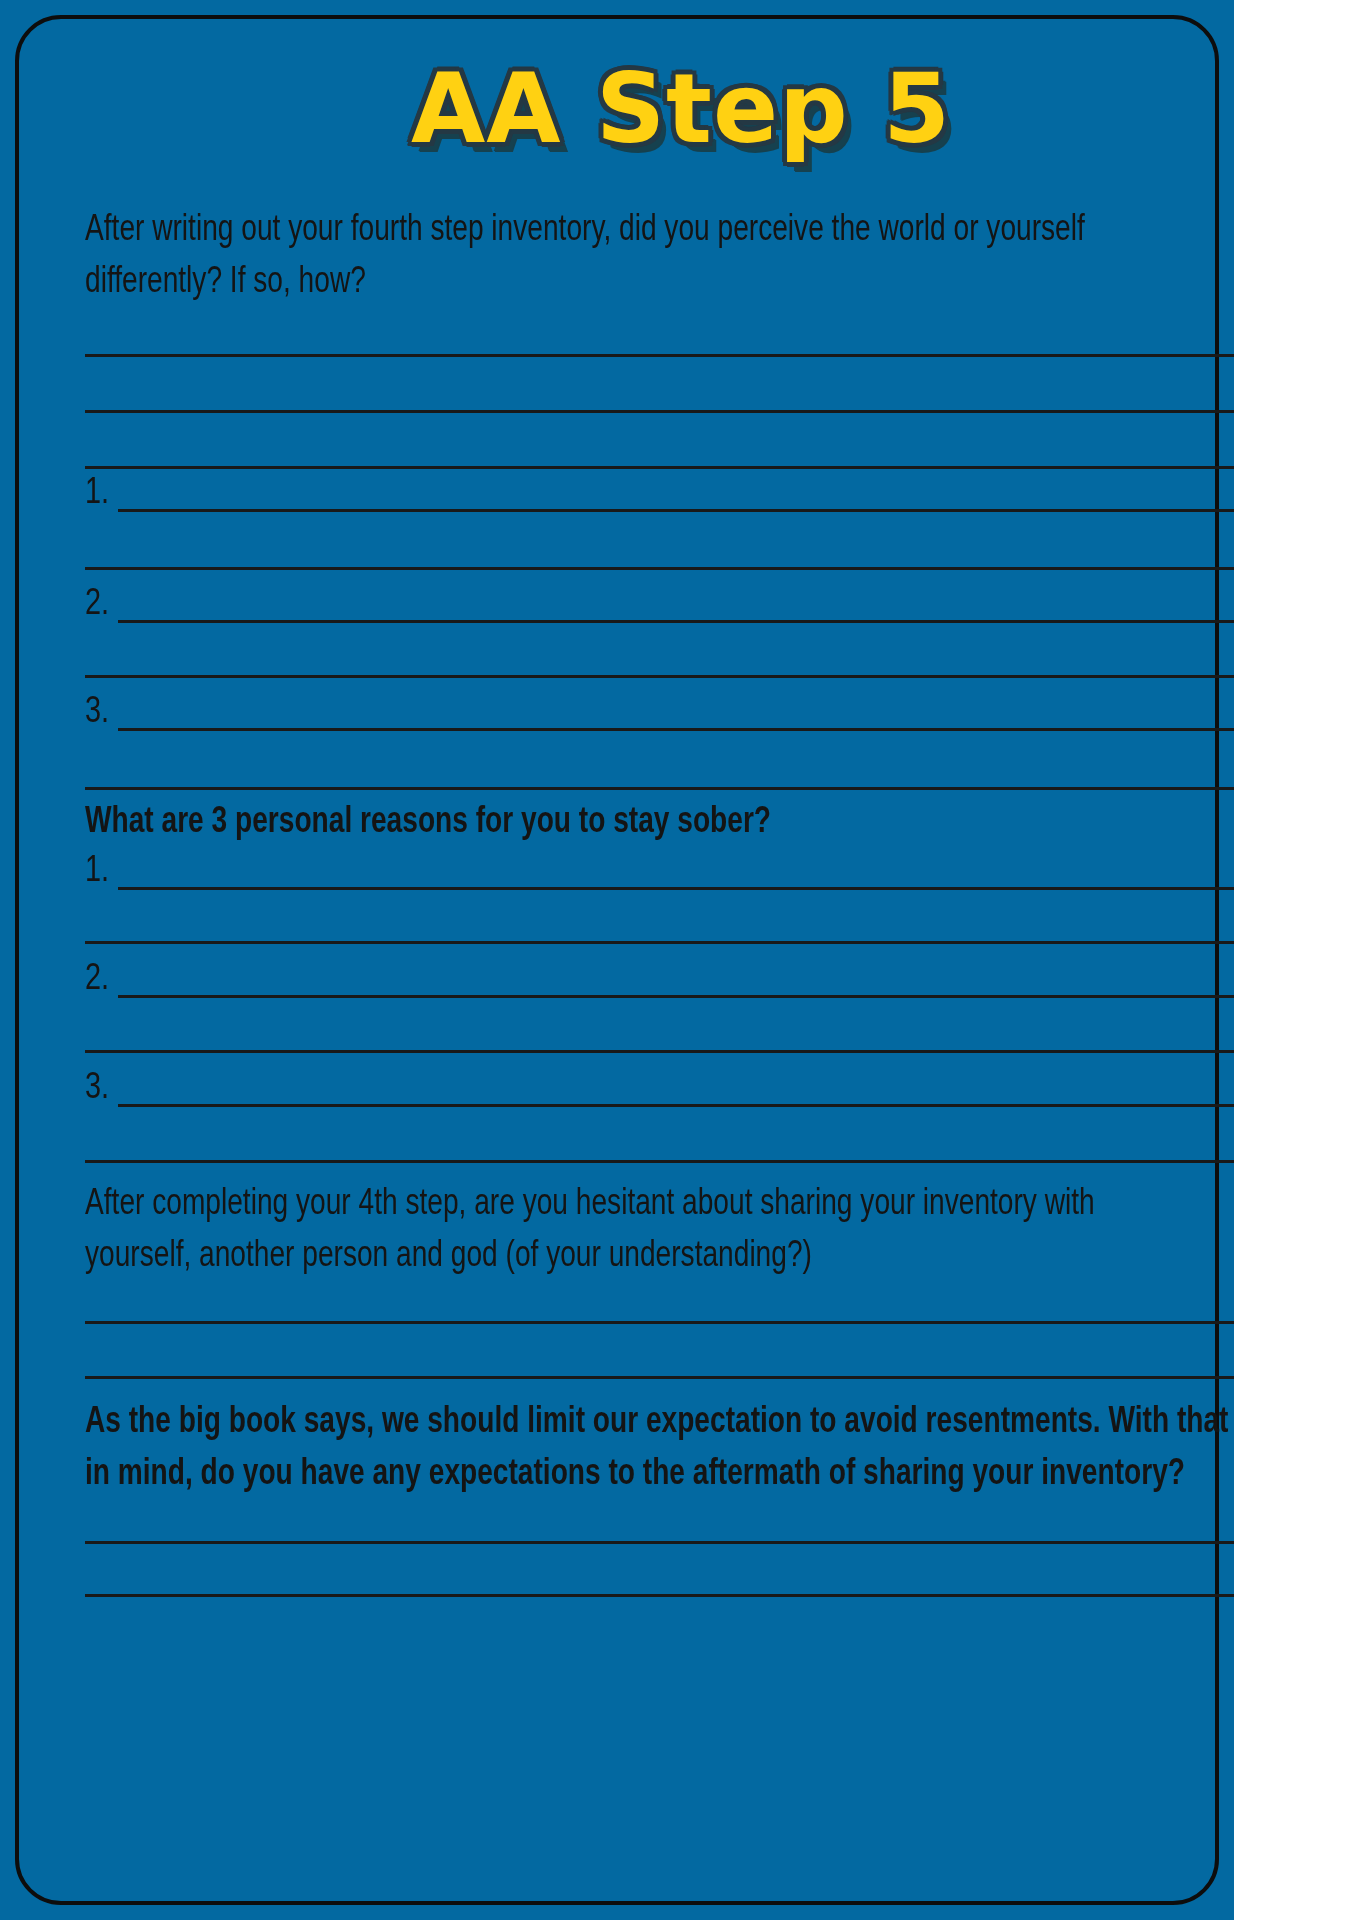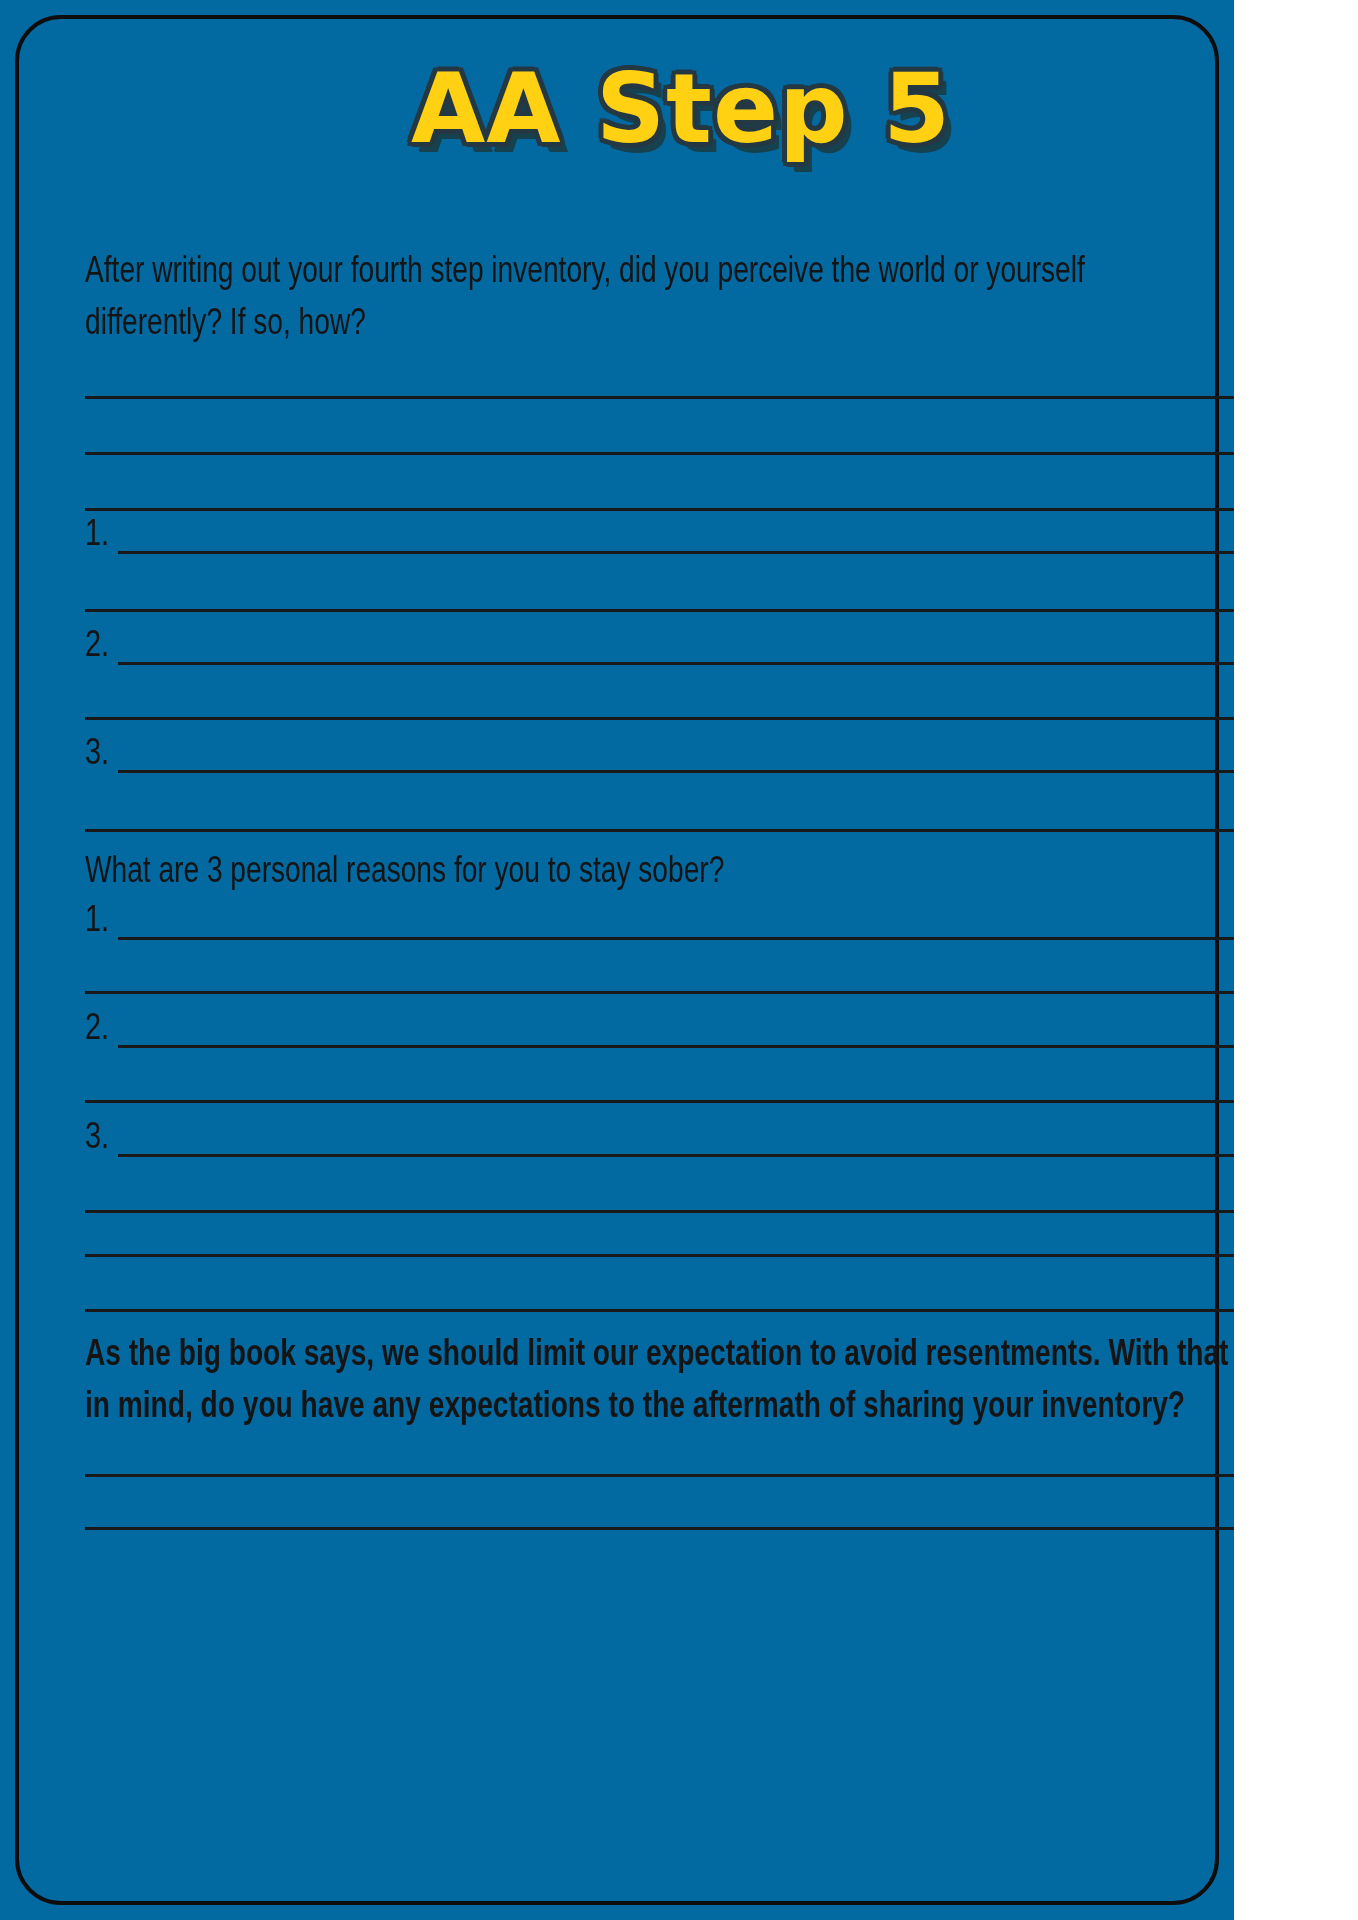--- a/index.html
+++ b/index.html
@@ -74,22 +74,22 @@
     padding-bottom: 3px;
     transform: scaleX(0.78);
     transform-origin: 0 100%;
   }
   .wline {
     flex: 1;
     margin-left: 3px;
     border-bottom: 3px solid #191919;
   }
   
-  .mt58 { margin-top: 78px; } .mt62 { margin-top: 62px; }
-  .mt8  { margin-top: 12px; }  .mt13 { margin-top: 13px; }
+  .mt58 { margin-top: 36px; } .mt62 { margin-top: 62px; }
+  .mt8  { margin-top: 4px; font-weight: bold; }  .mt13 { margin-top: 13px; }
   .mt15 { margin-top: 15px; font-weight: bold; }
   .h41 { height: 41px; } .h43 { height: 43px; } .h44 { height: 44px; }
   .h48 { height: 48px; } .h50 { height: 50px; } .h51 { height: 51px; }
   .h52 { height: 52px; } .h53 { height: 53px; } .h54 { height: 54px; }
   .h55 { height: 55px; } .h56 { height: 56px; }
 </style>
 </head>
 <body>
 
 <div class="page">
@@ -137,20 +137,24 @@
       <span class="num">2.</span>
       <span class="wline"></span>
     </div>
     <div class="ans h52"></div>
     <div class="row h54">
       <span class="num">3.</span>
       <span class="wline"></span>
     </div>
     <div class="ans h53"></div>
 
+    <div class="para mt13">
+      <div class="qline">After completing your 4th step, are you hesitant about sharing your inventory with</div>
+      <div class="qline">yourself, another person and god (of your understanding?)</div>
+    </div>
     <div class="ans h41"></div>
     <div class="ans h52"></div>
 
     <div class="para mt15">
       <div class="qline">As the big book says, we should limit our expectation to avoid resentments. With that</div>
       <div class="qline">in mind, do you have any expectations to the aftermath of sharing your inventory?</div>
     </div>
     <div class="ans h43"></div>
     <div class="ans h50"></div>
 

